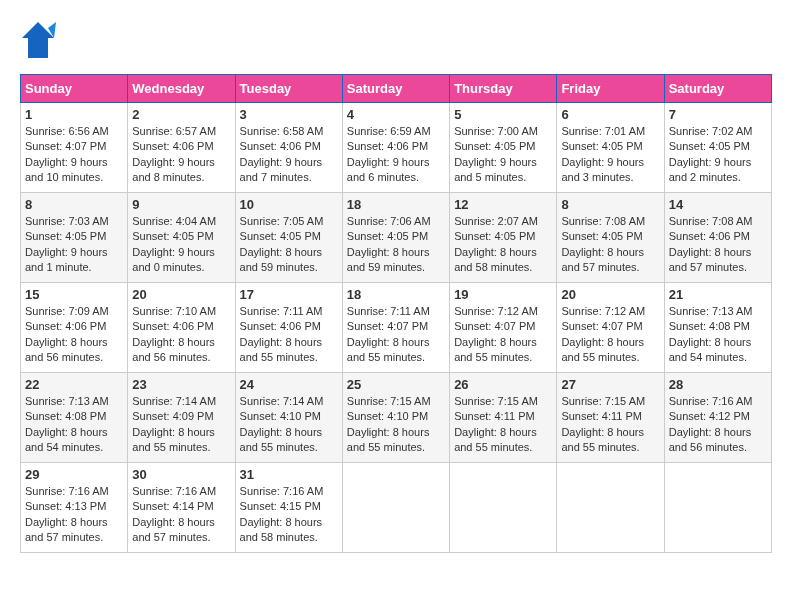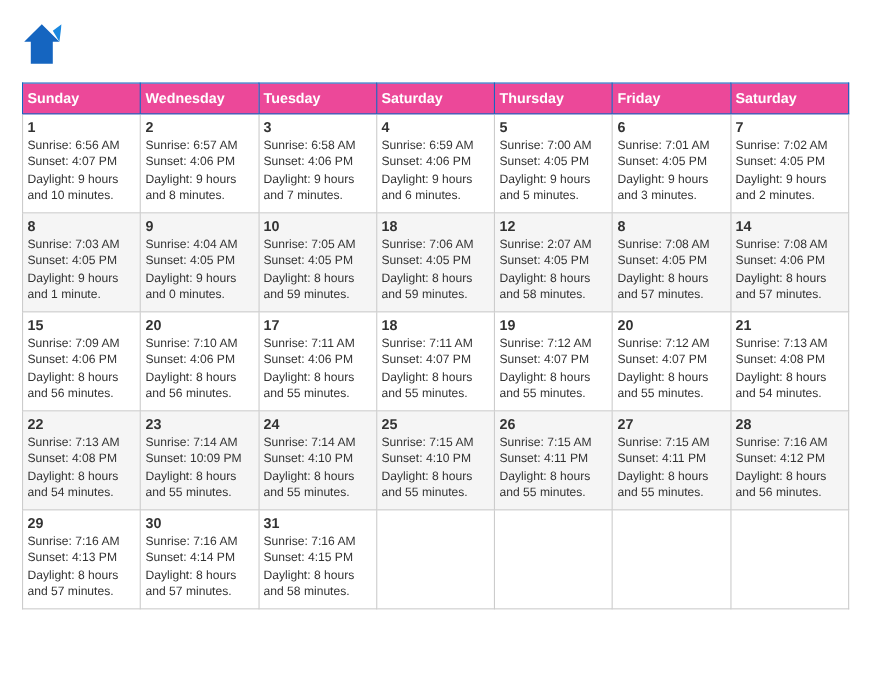--- a/index.html
+++ b/index.html
@@ -299,21 +299,21 @@
         <div class="day-info">
           <span>Sunrise: 7:13 AM</span><br>
           <span>Sunset: 4:08 PM</span><br>
           <span>Daylight: 8 hours and 54 minutes.</span>
         </div>
       </td>
         <td>
         <span class="day-num">23</span>
         <div class="day-info">
           <span>Sunrise: 7:14 AM</span><br>
-          <span>Sunset: 10:09 PM</span><br>
+          <span>Sunset: 4:09 PM</span><br>
           <span>Daylight: 8 hours and 55 minutes.</span>
         </div>
       </td>
         <td>
         <span class="day-num">24</span>
         <div class="day-info">
           <span>Sunrise: 7:14 AM</span><br>
           <span>Sunset: 4:10 PM</span><br>
           <span>Daylight: 8 hours and 55 minutes.</span>
         </div>

